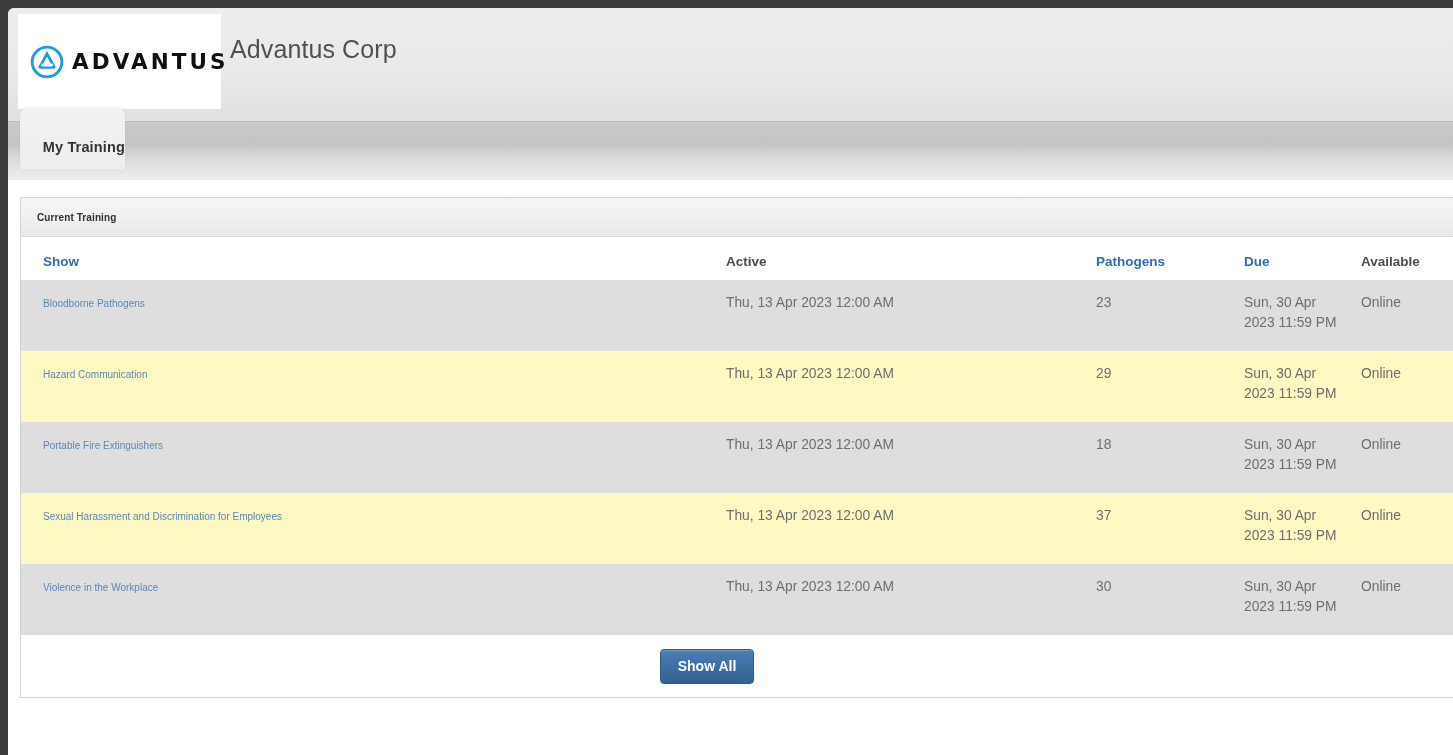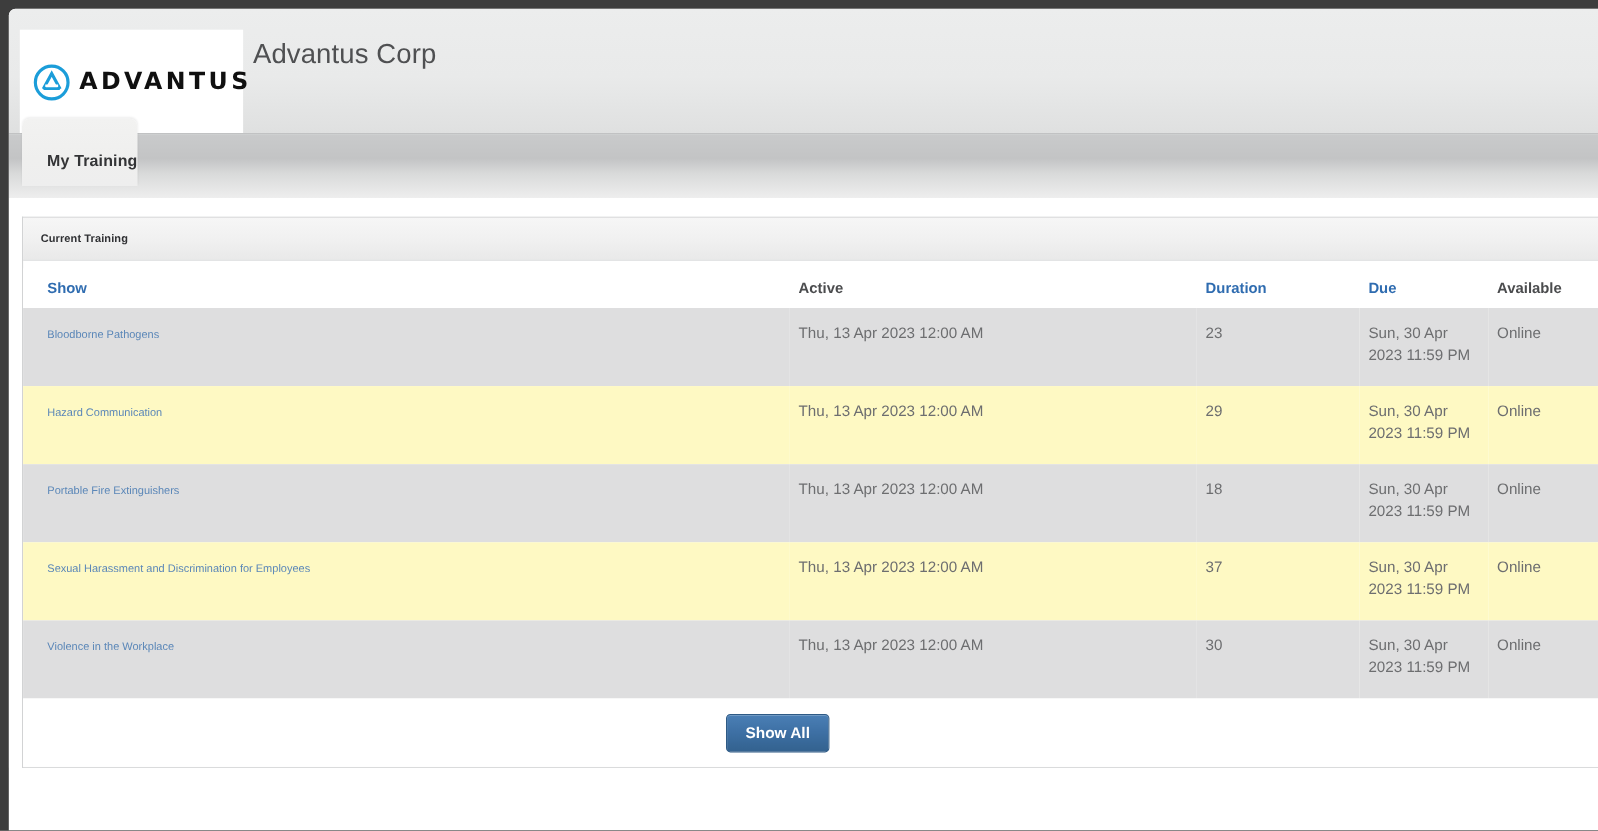--- a/index.html
+++ b/index.html
@@ -34,21 +34,21 @@
   
   .masthead {
     position: relative;
     height: 113px;
     background: linear-gradient(to bottom, #eceded 0%, #e9eaea 55%, #dfe0e0 100%);
     border-top-left-radius: 6px;
   }
   .logo-box {
     position: absolute;
     left: 10px;
-    top: 19px;
+    top: 6px;
     width: 203px;
     height: 95px;
     background: #ffffff;
     display: flex;
     align-items: center;
     padding-left: 11px;
   }
   .logo-mark { width: 36px; height: 36px; flex: 0 0 36px; }
   .logo-word {
     margin-left: 7px;
@@ -252,21 +252,21 @@
             </colgroup>
             <thead>
               <tr>
                 <th>
                   <span class="th-link">Show</span>
                 </th>
                 <th>
                   <span class="th-plain">Active</span>
                 </th>
                 <th>
-                  <span class="th-link">Duration</span>
+                  <span class="th-link">Pathogens</span>
                 </th>
                 <th>
                   <span class="th-link">Due</span>
                 </th>
                 <th>
                   <span class="th-plain">Available</span>
                 </th>
               </tr>
             </thead>
             <tbody>

